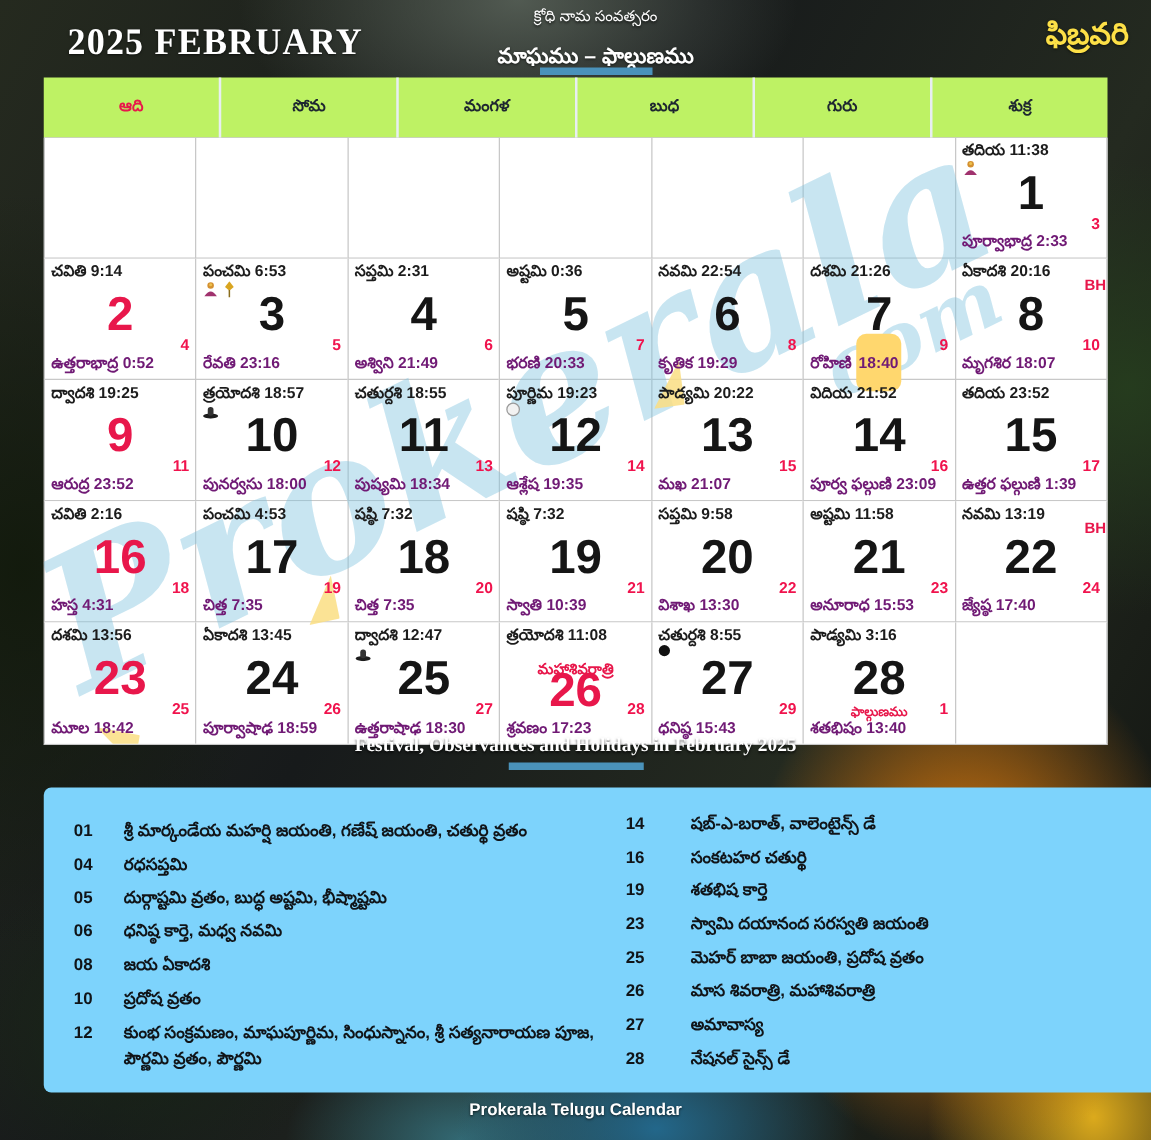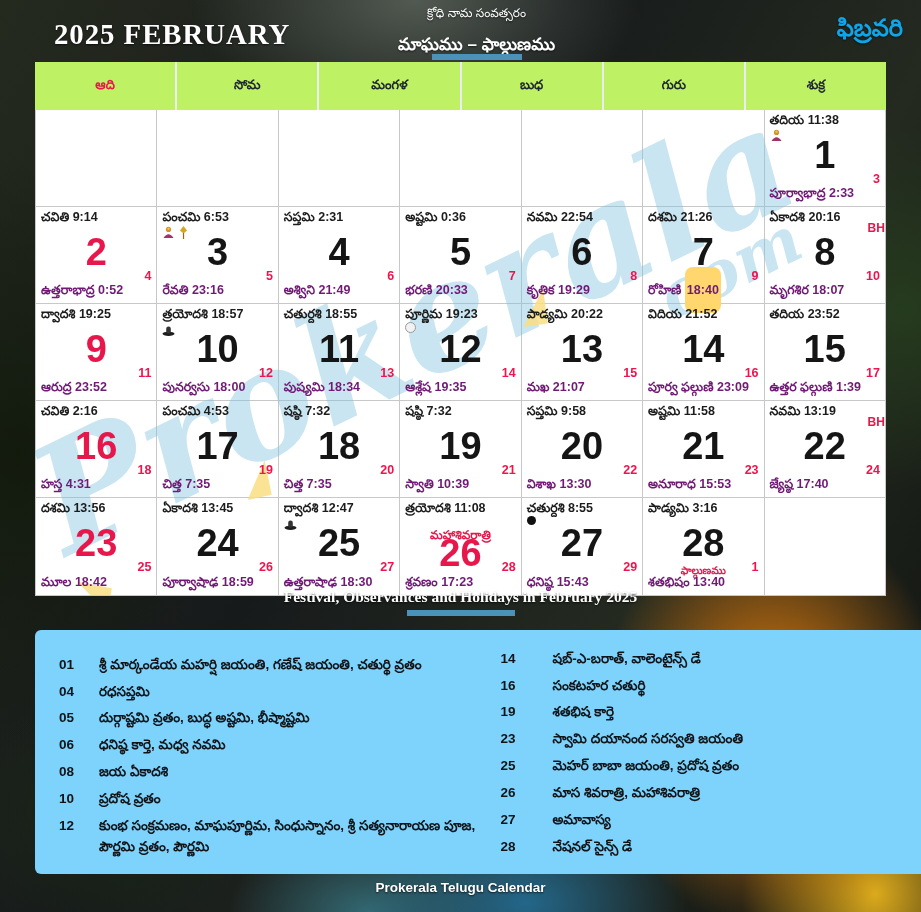--- a/index.html
+++ b/index.html
@@ -21,21 +21,21 @@
   
   .topbar{position:absolute;left:16px;top:0;width:100%;height:44px;}
   .year-title{position:absolute;left:38px;top:17px;color:#fff;font-size:30px;font-weight:bold;
     font-family:"Liberation Serif","DejaVu Serif",serif;letter-spacing:1px;
     text-shadow:0 1px 2px rgba(0,0,0,.6);transform:scaleX(.96);transform-origin:left;}
   .center-head{position:absolute;left:50%;top:6px;transform:translateX(-50%);text-align:center;color:#fff;
     text-shadow:0 1px 2px rgba(0,0,0,.6);}
   .center-head .line1{font-size:12px;}
   .center-head .line2{font-size:17px;font-weight:bold;margin-top:12px;}
   .head-underline{position:absolute;left:50%;top:54px;transform:translateX(-50%);width:90px;height:6px;background:#4a92ba;}
-  .month-telugu{position:absolute;right:34px;top:14px;color:#0ea5e9;font-size:24px;font-weight:bold;
+  .month-telugu{position:absolute;right:34px;top:14px;color:#fde047;font-size:24px;font-weight:bold;
     text-shadow:0 1px 2px rgba(0,0,0,.6);}
   
   .cal{position:absolute;left:35px;top:62px;width:851px;}
   .whead{display:flex;height:48px;background:#bef264;}
   .wcell{flex:1;display:flex;align-items:center;justify-content:center;
     font-size:13px;font-weight:bold;color:#1d2630;border-right:2px solid #e8eef2;}
   .wcell:last-child{border-right:none;}
   .wcell.sun{color:#e8174b;}
   .gridwrap{position:relative;overflow:hidden;background:#fff;border-bottom:1px solid #c8c8c8;}
   .wrow{display:flex;height:97px;}

